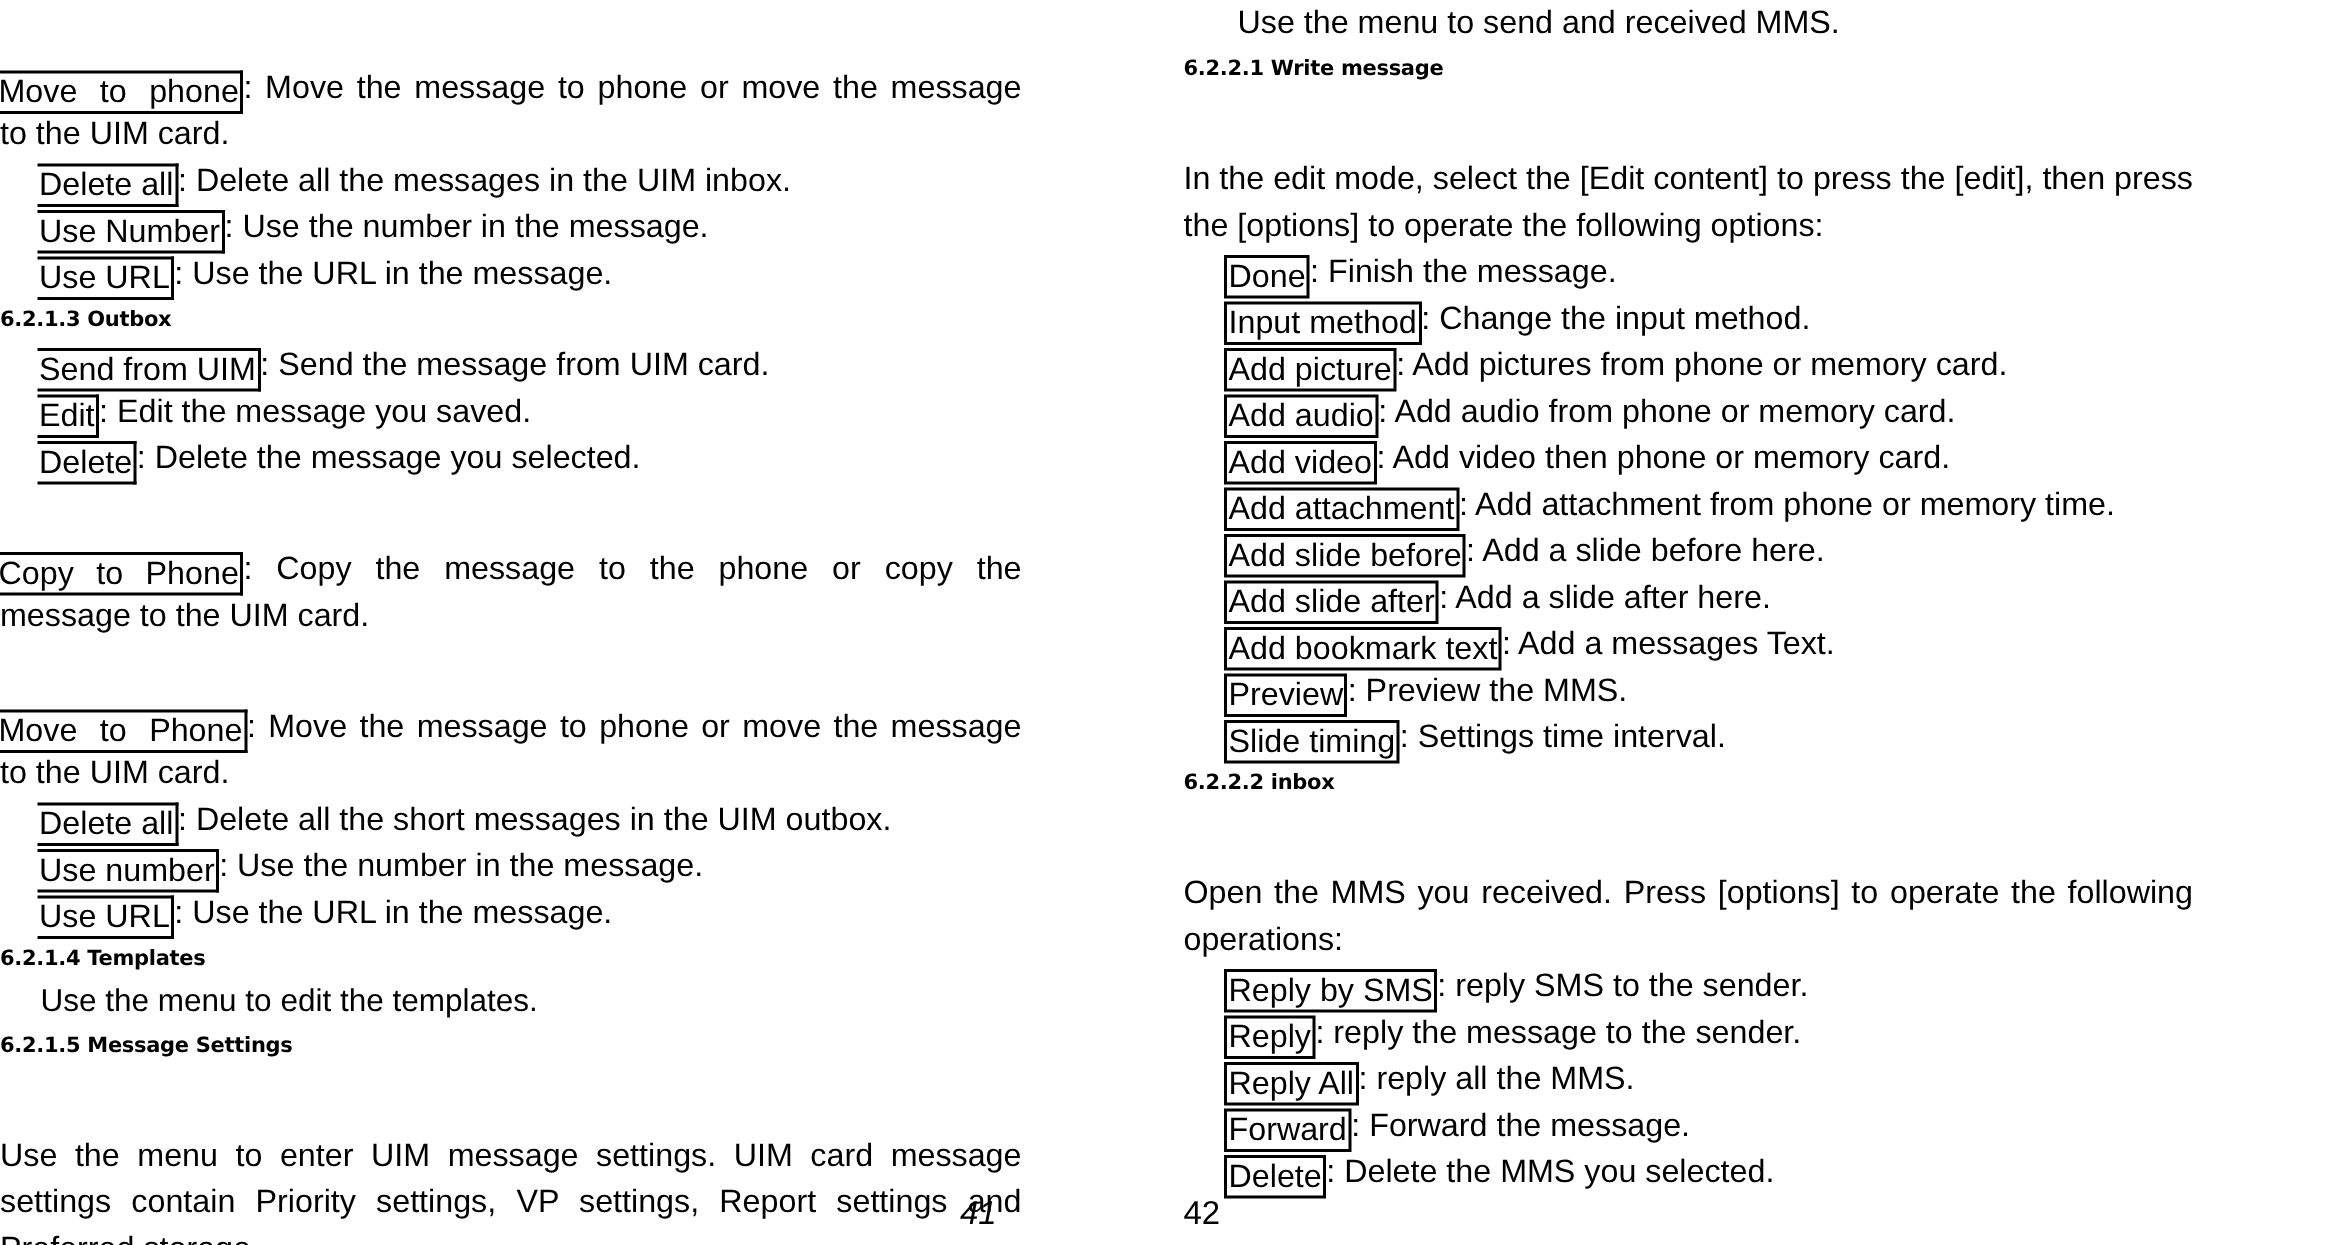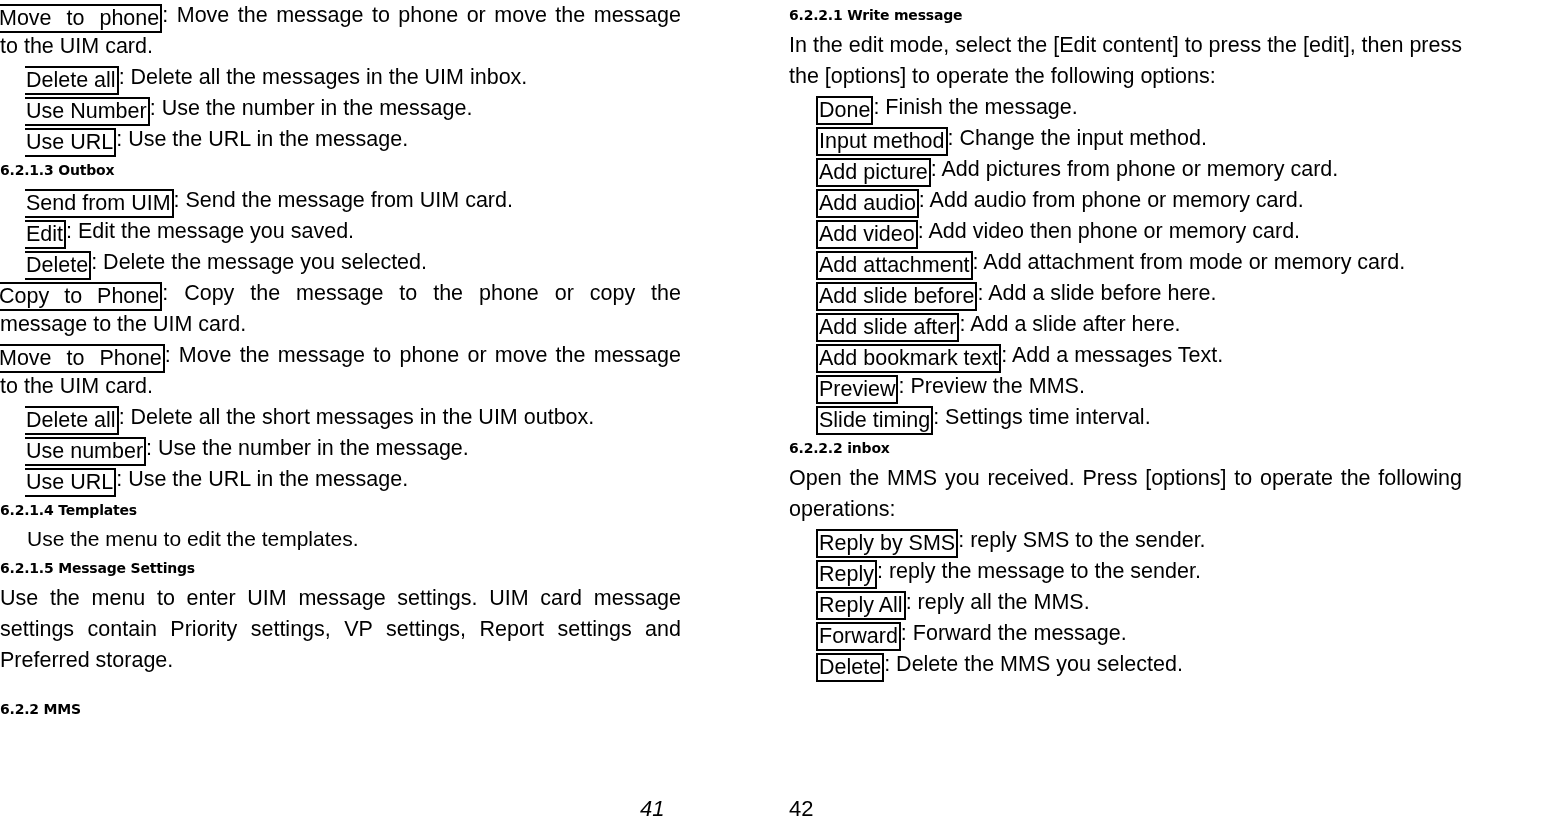--- a/index.html
+++ b/index.html
@@ -43,21 +43,21 @@
   
   p {
     margin: 0;
     padding: 0;
     font-size: 21.5px;
     line-height: 31px;
     text-align: justify;
     text-justify: inter-word;
     letter-spacing: 0;
   }
-  p.just   { text-align: justify; }
+  p.just   { text-align: justify; margin-top: 43px; }
   p.left   { text-align: left; padding-left: 27px; }
   p.indent { text-indent: 36px; text-align: left; }
 
   h4 {
     margin: 0;
     padding: 0;
     font-size: 14px;
     line-height: 30px;
     font-weight: bold;
     font-family: "DejaVu Sans", sans-serif;
@@ -147,36 +147,37 @@
       <div class="gap-md"></div>
       <h4 class="wide">6.2.2 MMS</h4>
 
     </div>
     <div class="pagenum">41</div>
   </div>
 
   <div class="page page-right">
     <div class="col-body">
 
+      <p class="indent">Use the menu to send and received MMS.</p>
 
       <h4>6.2.2.1 Write message</h4>
 
       <p class="just">In the edit mode, select the [Edit content] to press the [edit], then press the [options] to operate the following options:</p>
 
       <p class="left"><span class="lbl">Done</span><span>: Finish the message.</span></p>
 
       <p class="left"><span class="lbl">Input method</span><span>: Change the input method.</span></p>
 
       <p class="left"><span class="lbl">Add picture</span><span>: Add pictures from phone or memory card.</span></p>
 
       <p class="left"><span class="lbl">Add audio</span><span>: Add audio from phone or memory card.</span></p>
 
       <p class="left"><span class="lbl">Add video</span><span>: Add video then phone or memory card.</span></p>
 
-      <p class="left"><span class="lbl">Add attachment</span><span>: Add attachment from mode or memory card.</span></p>
+      <p class="left"><span class="lbl">Add attachment</span><span>: Add attachment from phone or memory time.</span></p>
 
       <p class="left"><span class="lbl">Add slide before</span><span>: Add a slide before here.</span></p>
 
       <p class="left"><span class="lbl">Add slide after</span><span>: Add a slide after here.</span></p>
 
       <p class="left"><span class="lbl">Add bookmark text</span><span>: Add a messages Text.</span></p>
 
       <p class="left"><span class="lbl">Preview</span><span>: Preview the MMS.</span></p>
 
       <p class="left"><span class="lbl">Slide timing</span><span>: Settings time interval.</span></p>

